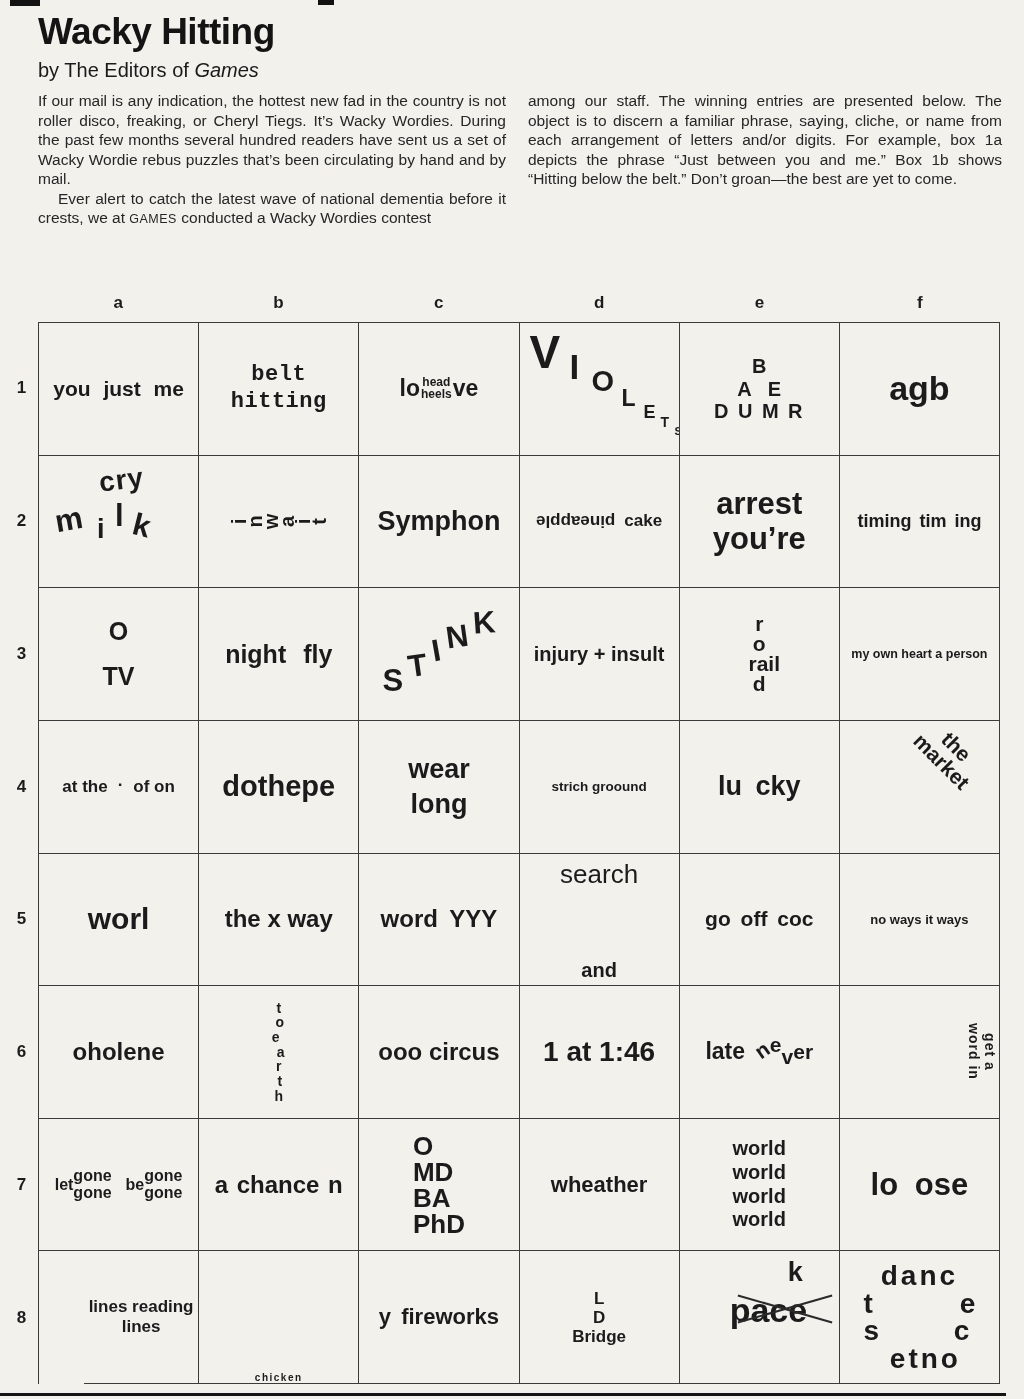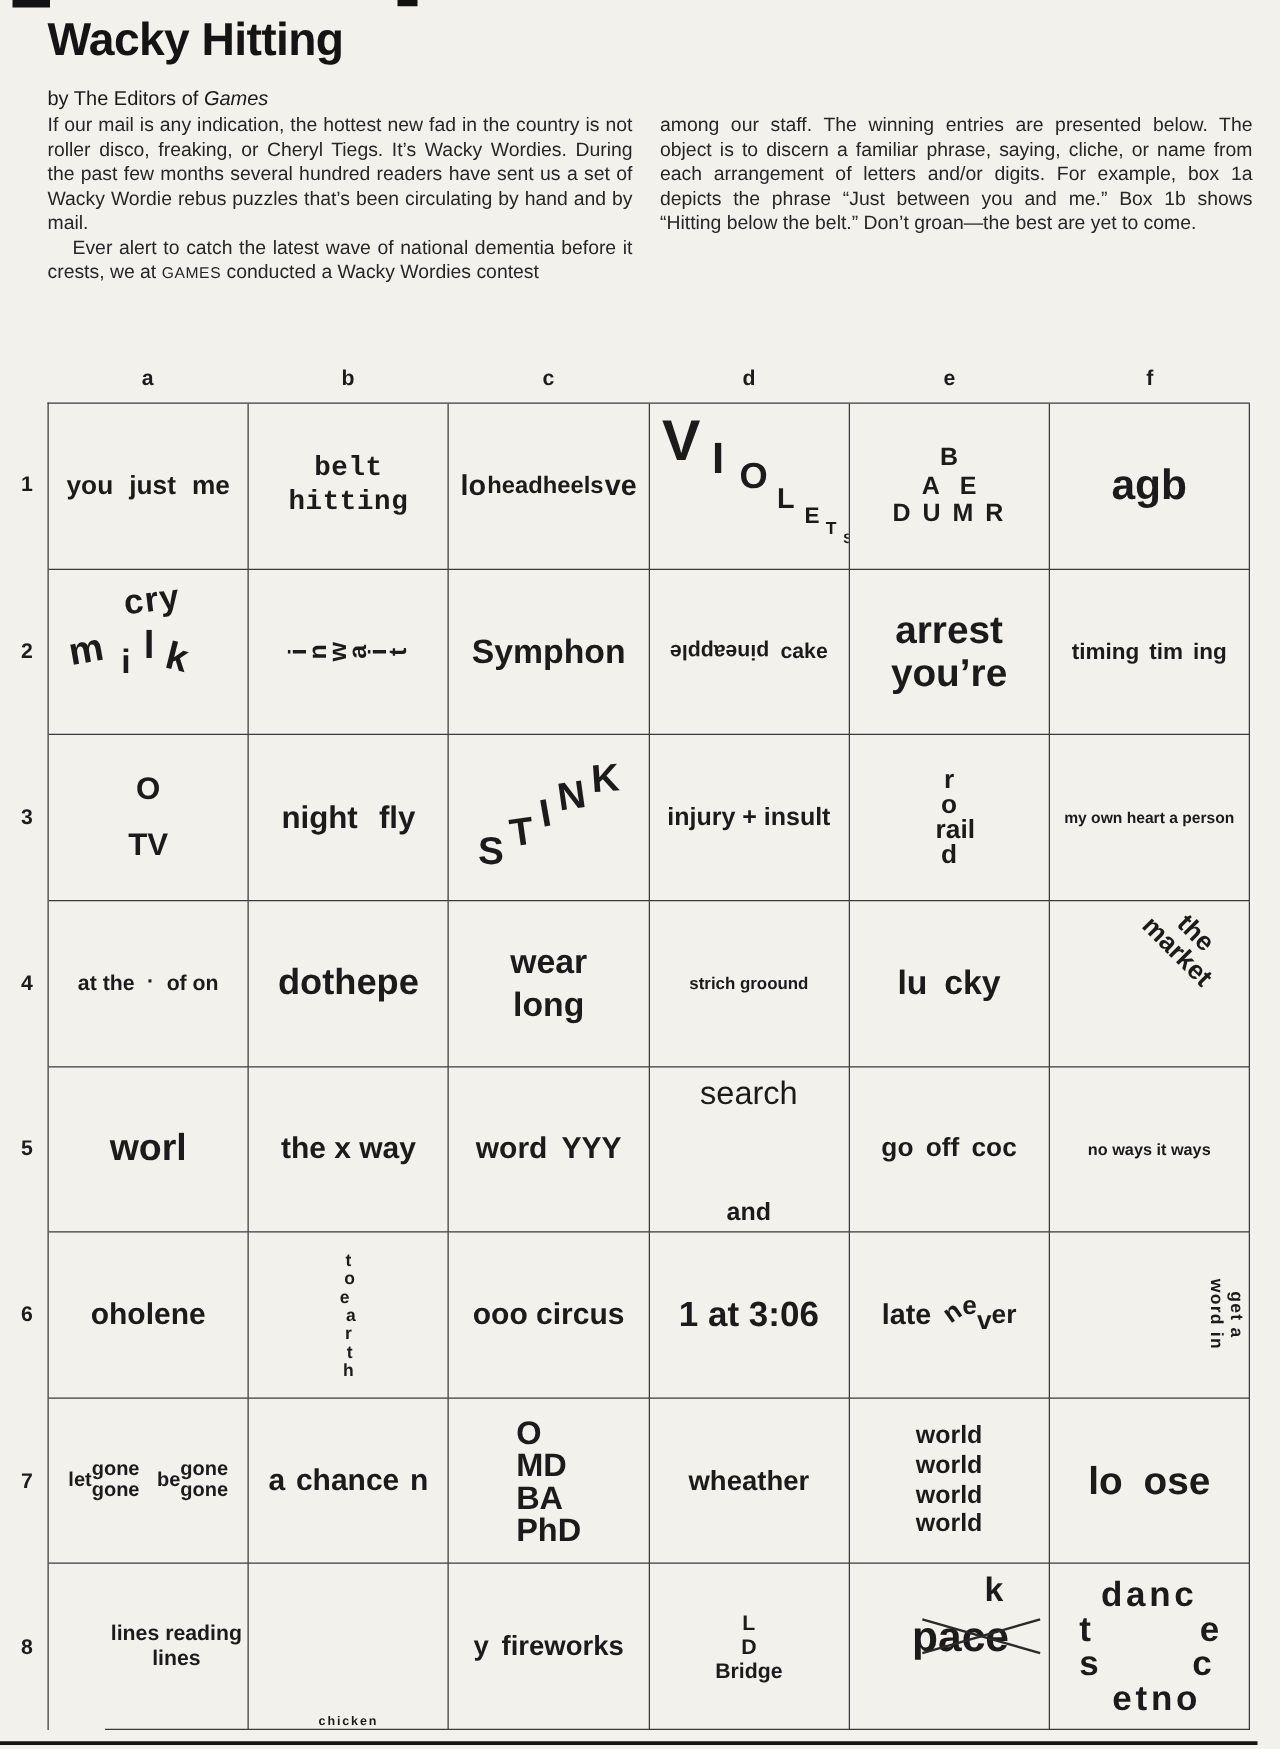--- a/index.html
+++ b/index.html
@@ -7,21 +7,21 @@
   body {
     background:#f3f1ec;
     font-family:"Liberation Sans","DejaVu Sans",sans-serif;
     color:#1c1c1c;
     position:relative;
     overflow:hidden;
   }
 
   
   .title { position:absolute; left:38px; top:11px; font-size:37px; font-weight:700; letter-spacing:-0.5px; color:#141414; }
-  .byline { position:absolute; left:38px; top:59px; font-size:16px; color:#1a1a1a;margin-top:12px; }
+  .byline { position:absolute; left:38px; top:59px; font-size:20px; color:#1a1a1a; }
   .byline .mag { font-style:italic; }
 
   
   .intro { position:absolute; top:91px; font-size:15.5px; line-height:19.5px; text-align:justify; color:#262626; }
   .intro.leftcol { left:38px; width:468px; }
   .intro.rightcol { left:528px; width:474px; }
   .intro p.indent { text-indent:20px; }
   .smallcaps { font-size:12.5px; letter-spacing:0.5px; }
 
   
@@ -34,21 +34,21 @@
           border-top:1.5px solid #3b3b3b; border-left:1.5px solid #3b3b3b; }
   .cell { border-right:1.5px solid #3b3b3b; border-bottom:1.5px solid #3b3b3b;
           position:relative; display:flex; flex-direction:column; align-items:center; justify-content:center;
           text-align:center; overflow:hidden; color:#1b1b1b; }
 
   
   .c1a { font-size:21px; font-weight:700; word-spacing:7px; }
   .c1b { font-size:22px; font-weight:700; line-height:1.2; letter-spacing:0.5px;font-family:Liberation Mono, monospace; }
   .c1c { flex-direction:row; font-weight:700; }
   .c1c .side { font-size:23px; }
-  .c1c .stack { display:flex; flex-direction:row; line-height:0.95; font-size:19px; margin:0 1px; }
+  .c1c .stack { display:flex; flex-direction:column; line-height:0.95; font-size:12px; margin:0 1px; }
   .c1d span { position:absolute; font-weight:700; line-height:1; }
   .vl0{left:10px;top:6px;font-size:46px;} .vl1{left:50px;top:26px;font-size:35px;}
   .vl2{left:72px;top:44px;font-size:29px;} .vl3{left:102px;top:64px;font-size:23px;}
   .vl4{left:124px;top:80px;font-size:18px;} .vl5{left:141px;top:92px;font-size:14px;}
   .vl6{left:155px;top:103px;font-size:11px;}
   .c1e { font-weight:700; font-size:20px; line-height:1.12; }
   .c1e .p2 { display:flex; gap:16px; justify-content:center; }
   .c1e .p3 { letter-spacing:2px; }
   .c1f { font-size:34px; font-weight:700; }
 
@@ -336,21 +336,21 @@
     <div class="t2">e</div>
     <div class="t3">a</div>
     <div class="t4">r</div>
     <div class="t5">t</div>
     <div class="t6">h</div>
   </div>
   <div class="cell c6c">
       <span>ooo circus</span>
     </div>
   <div class="cell c6d">
-      <span>1 at 3:06</span>
+      <span>1 at 1:46</span>
     </div>
   <div class="cell c6e">
     <span class="late">late</span>
     <span class="q q0">n</span>
     <span class="q q1">e</span>
     <span class="q q2">v</span>
     <span class="q q3">e</span>
     <span class="q q4">r</span>
   </div>
   <div class="cell c6f">

